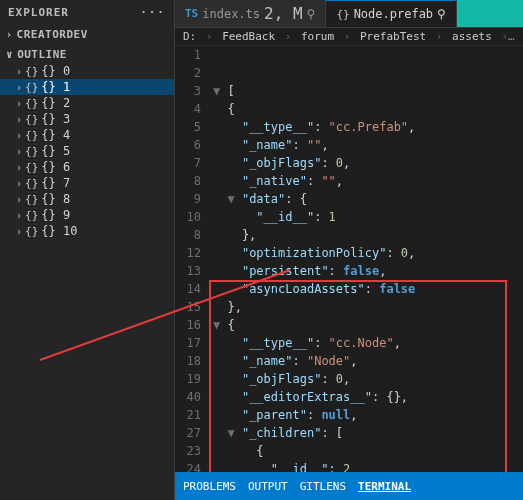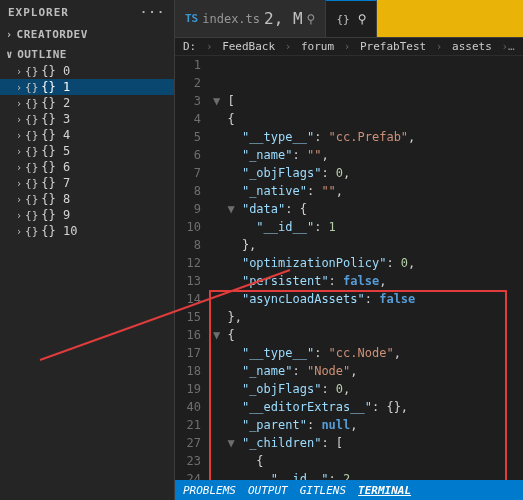--- a/index.html
+++ b/index.html
@@ -101,22 +101,22 @@
       flex: 1;
       display: flex;
       flex-direction: column;
       background: #1e1e1e;
       overflow: hidden;
     }
 
     #tabs-bar {
       display: flex;
       align-items: flex-start;
-      background: #eab308;
-      height: 38px;
+      background: #14b8a6;
+      height: 28px;
       border-bottom: 1px solid #3c3c3c;
       flex-shrink: 0;
     }
 
     .tab {
       display: flex;
       align-items: center;
       padding: 0 10px;
       height: 100%;
       font-size: 12px;
@@ -211,29 +211,28 @@
 
     
     .annotation-box {
       position: absolute;
       border: 2px solid #e03c3c;
       pointer-events: none;
       z-index: 10;
     }
 
     #status-bar {
-      height: 20px;
+      height: 28px;
       background: #007acc;
       display: flex;
       align-items: center;
       padding: 0 8px;
       font-size: 11px;
       color: #ffffff;
       flex-shrink: 0;
-      font-style: italic;
     }
 
     .status-item {
       margin-right: 12px;
       white-space: nowrap;
     }
   </style>
 </head>
 <body>
 
@@ -314,20 +313,21 @@
 <div id="editor-area">
   <div id="tabs-bar">
     <div class="tab">
       <span class="tab-ts tab-icon">TS</span>
       <span>index.ts</span>
       <span style="margin-left:4px; color:#c0c0c0; font-size:16px;">2, M</span>
       <span style="margin-left:4px;">⚲</span>
     </div>
     <div class="tab active">
       <span class="tab-prefab tab-icon">{}</span>
+      <span>Node.prefab</span>
       <span style="margin-left:4px;">⚲</span>
     </div>
   </div>
   <div id="breadcrumb">
     <span>D: <span class="sep">›</span> <span style="color:#cccccc">FeedBack</span> <span class="sep">›</span> forum <span class="sep">›</span> PrefabTest <span class="sep">›</span> assets <span class="sep">›</span> {} Node...</span>
   </div>
   <div id="code-area" style="position:relative;">
     <div id="code-content">
       <div id="line-numbers">
       <div class="line-num">1</div>

